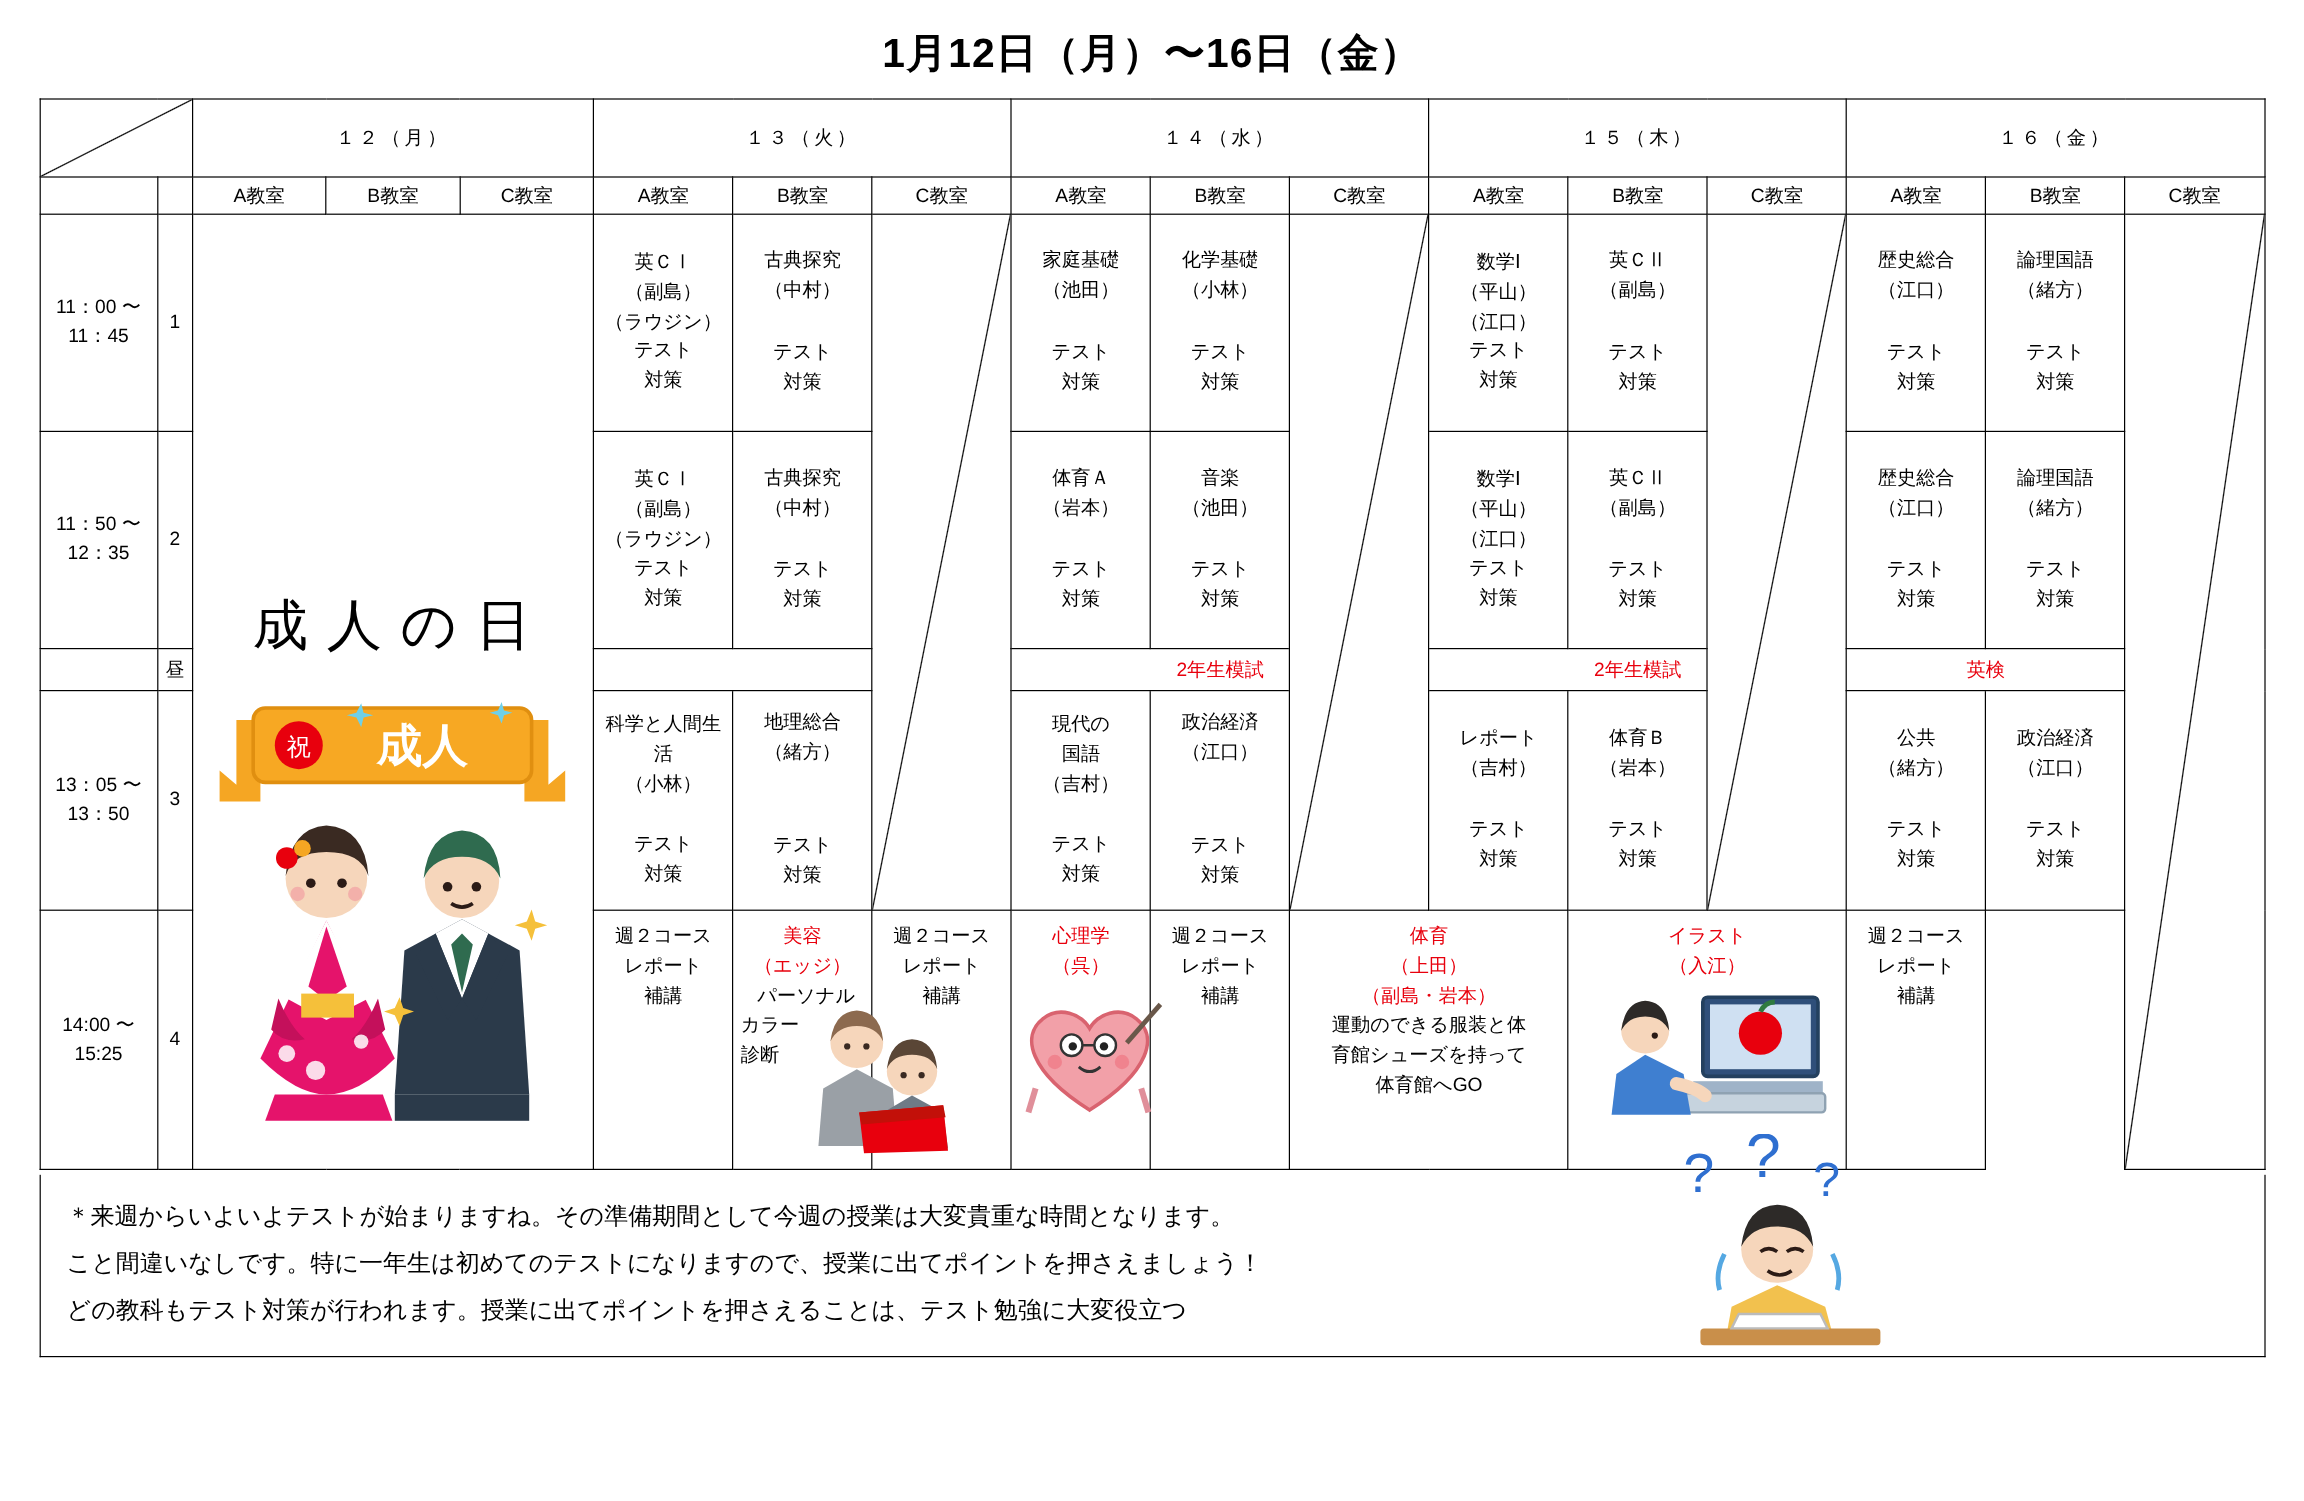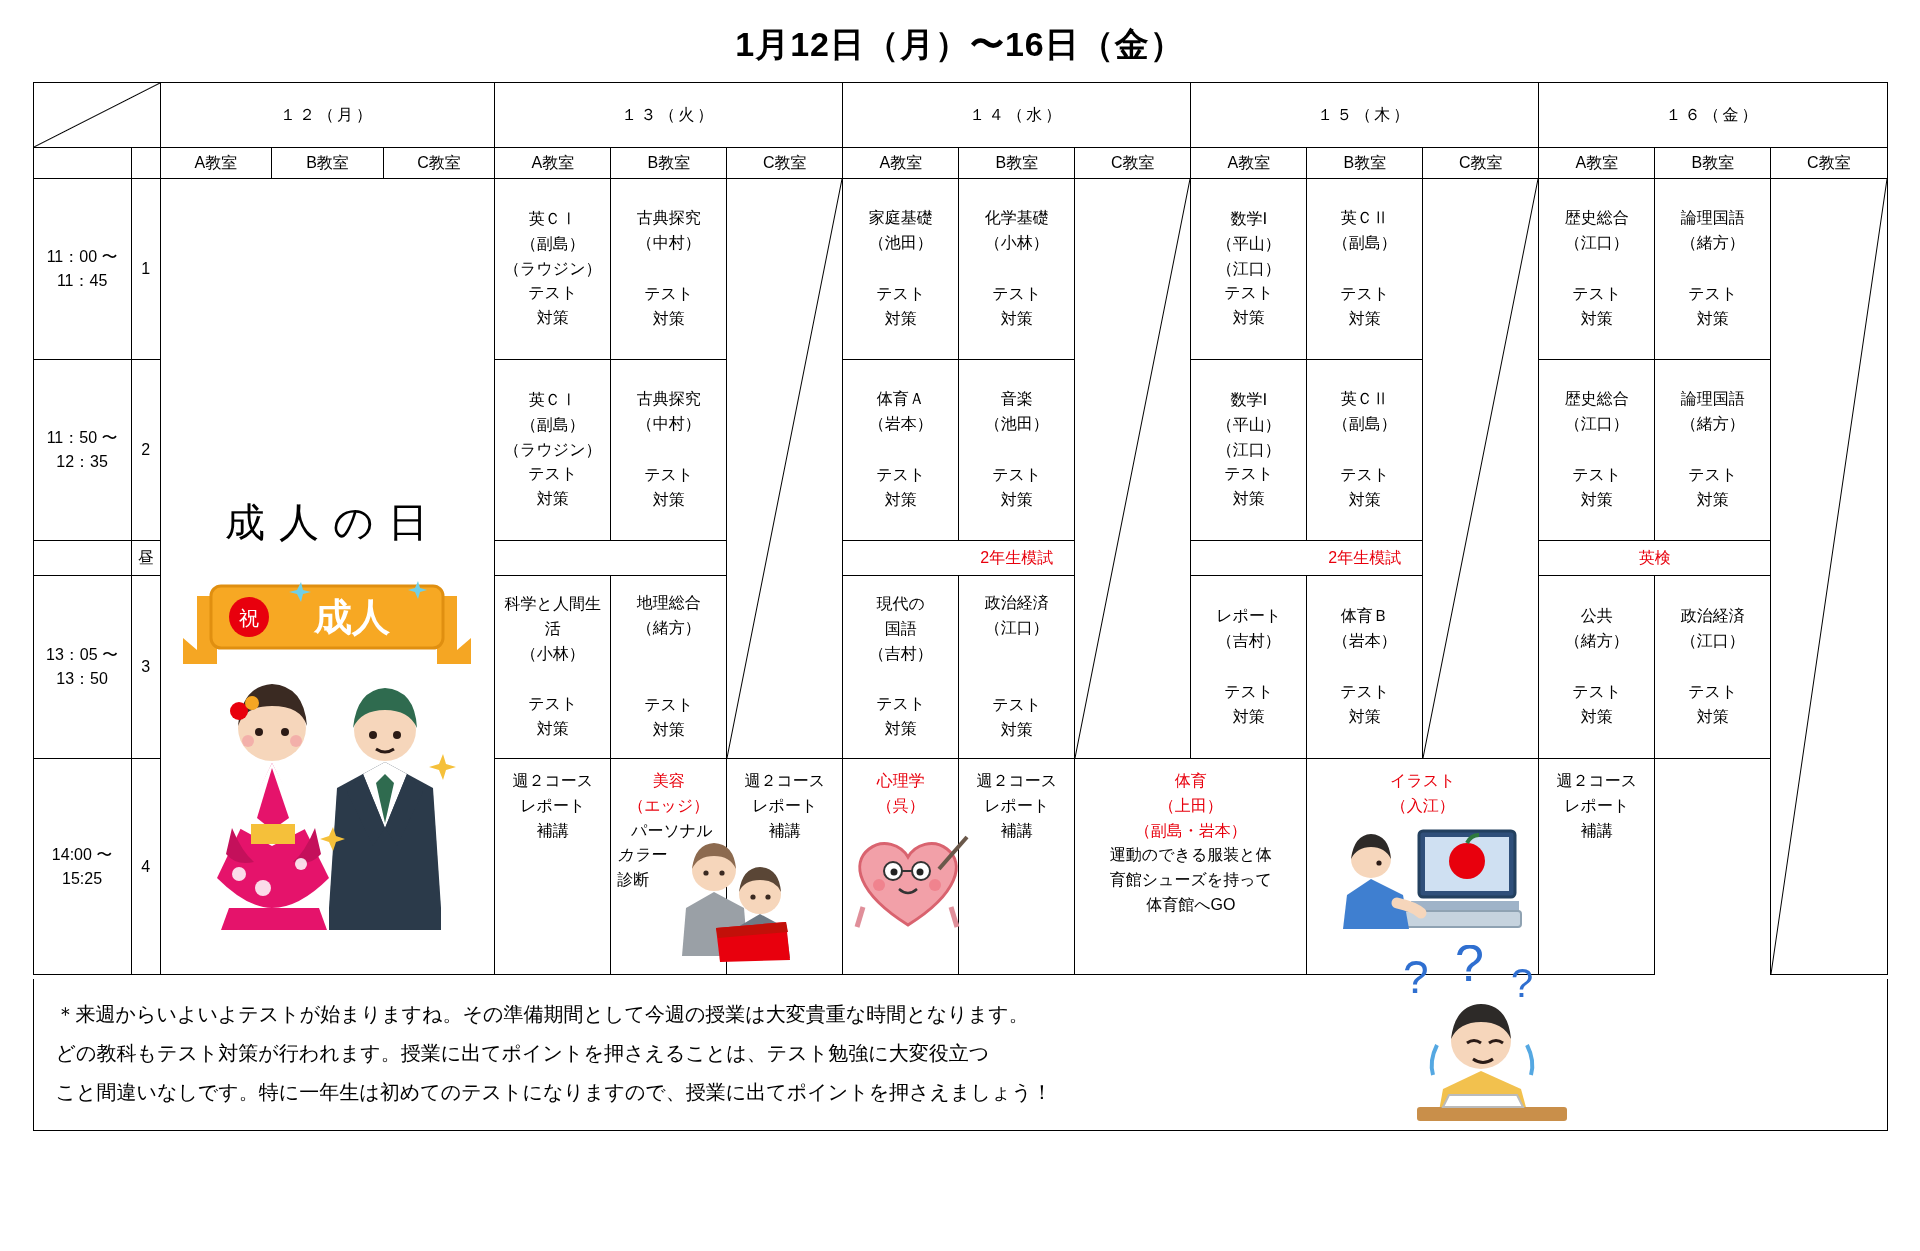--- a/index.html
+++ b/index.html
@@ -67,21 +67,21 @@
         rgba(0,0,0,0) 0%, rgba(0,0,0,0) calc(50% - 1px),
         #000 50%,
         rgba(0,0,0,0) calc(50% + 1px), rgba(0,0,0,0) 100%);
   }
   .holidaycell{
     position:relative;
     vertical-align:top;
     padding:0;
   }
   .holiday-text{
-    font-size:40px;
+    font-size:46px;
     letter-spacing:2px;
     line-height:1.45;
     padding-top:48px;
     font-family:"Liberation Serif", serif;
   }
   .banner{
     margin-top:26px;
     position:relative;
     height:130px;
   }
@@ -454,21 +454,21 @@
 
       <td class="cell p4">
         <span class="ln">週２コース</span>
         <span class="ln">レポート</span>
         <span class="ln">補講</span>
       </td>
       <td class="cell p4" style="position:relative;">
         <span class="ln red">美容</span>
         <span class="ln red">（エッジ）</span>
         <span class="ln" style="text-align:center;padding-left:6px;">パーソナル</span>
-        <span class="ln" style="text-align:left;padding-left:6px;font-style:italic;">カラー</span>
+        <span class="ln" style="text-align:left;padding-left:6px;">カラー</span>
         <span class="ln" style="text-align:left;padding-left:6px;">診断</span>
         <span style="position:absolute;right:-80px;bottom:0;">
           <svg width="150" height="130" viewBox="0 0 150 130">
             <ellipse cx="58" cy="34" rx="22" ry="21" fill="#f6d6bb"></ellipse>
             <path d="M36 33 q3 -25 22 -26 q20 1 22 26 q-6 -13 -22 -13 q-16 0 -22 13z" fill="#8c6a4f"></path>
             <circle cx="50" cy="37" r="2.6" fill="#3a2a22"></circle>
             <circle cx="66" cy="37" r="2.6" fill="#3a2a22"></circle>
             <path d="M58 56 L30 72 L26 120 L92 120 L88 72 Z" fill="#9aa0a6"></path>
             <ellipse cx="104" cy="58" rx="21" ry="20" fill="#f6d6bb"></ellipse>
             <path d="M83 56 q3 -24 21 -25 q19 1 21 25 q-5 -12 -21 -12 q-16 0 -21 12z" fill="#5a4636"></path>
@@ -544,22 +544,22 @@
         <span class="ln">週２コース</span>
         <span class="ln">レポート</span>
         <span class="ln">補講</span>
       </td>
     </tr>
   </tbody>
     </table>
 
   <div class="note">
     <div>＊来週からいよいよテストが始まりますね。その準備期間として今週の授業は大変貴重な時間となります。</div>
+    <div>こと間違いなしです。特に一年生は初めてのテストになりますので、授業に出てポイントを押さえましょう！</div>
     <div>どの教科もテスト対策が行われます。授業に出てポイントを押さえることは、テスト勉強に大変役立つ</div>
-    <div>こと間違いなしです。特に一年生は初めてのテストになりますので、授業に出てポイントを押さえましょう！</div>
     <div class="illus" style="right:280px;top:-34px;">
       <svg width="230" height="190" viewBox="0 0 230 190">
         <text x="26" y="48" font-size="46" fill="#2f6fd0" font-family="'Liberation Sans',sans-serif">?</text>
         <text x="78" y="36" font-size="52" fill="#2f6fd0" font-family="'Liberation Sans',sans-serif">?</text>
         <text x="134" y="52" font-size="40" fill="#2f6fd0" font-family="'Liberation Sans',sans-serif">?</text>
         <ellipse cx="104" cy="96" rx="30" ry="28" fill="#f6d6bb"></ellipse>
         <path d="M74 94 q4 -34 30 -35 q27 1 30 35 q-8 -17 -30 -17 q-22 0 -30 17z" fill="#2d2a28"></path>
         <path d="M90 98 q7 -5 14 0" stroke="#2b1b16" stroke-width="3" fill="none"></path>
         <path d="M112 98 q7 -5 14 0" stroke="#2b1b16" stroke-width="3" fill="none"></path>
         <path d="M96 114 q10 7 20 0" stroke="#2b1b16" stroke-width="3" fill="none"></path>

